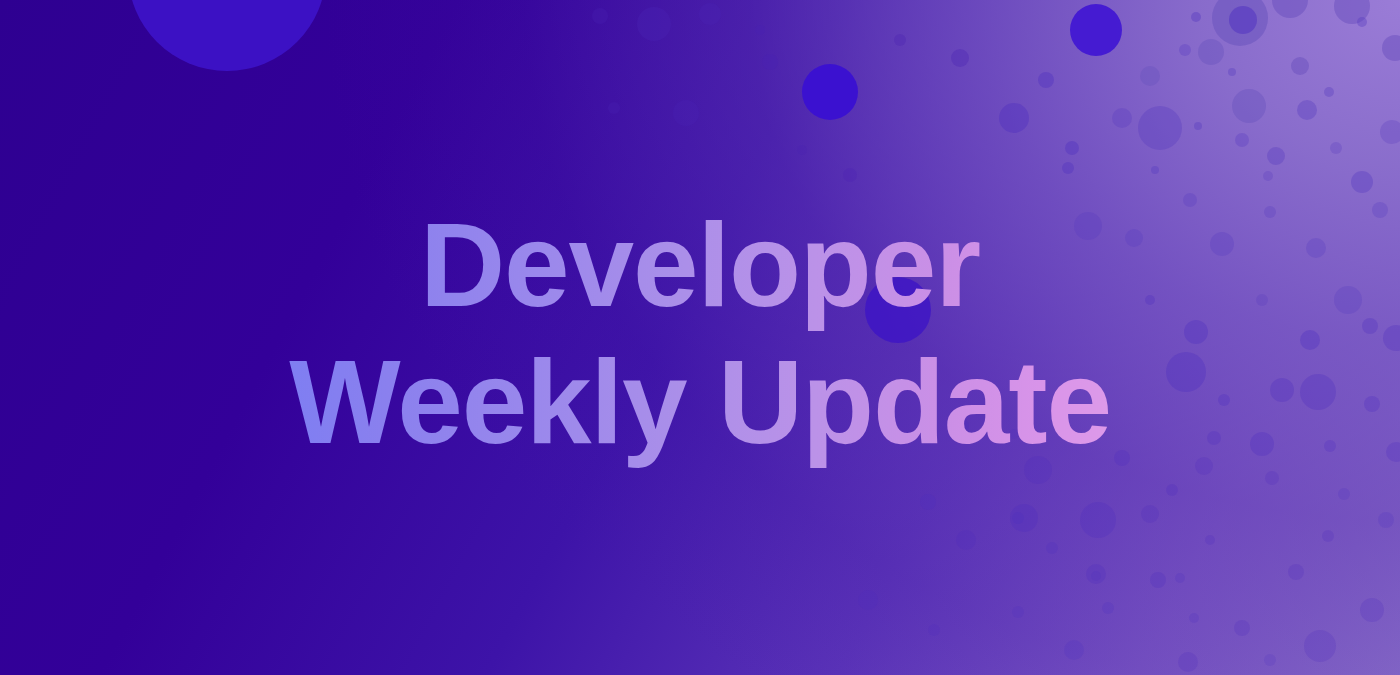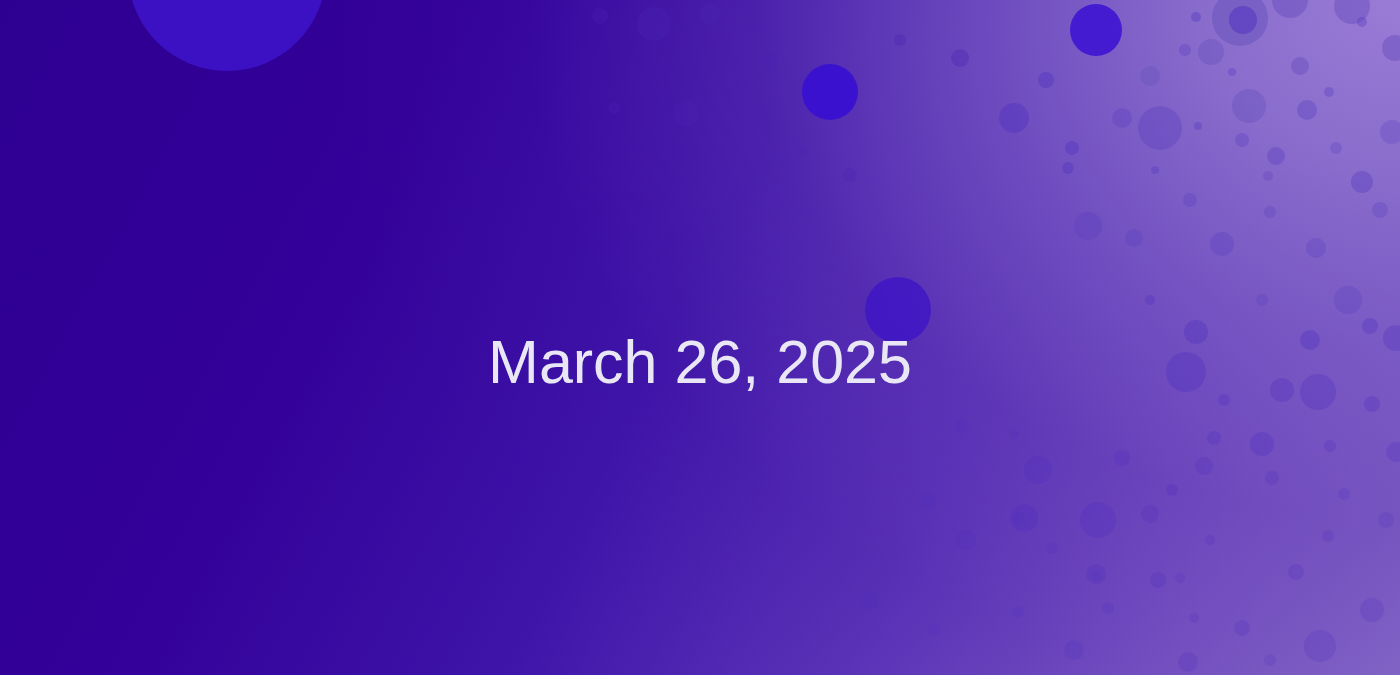--- a/index.html
+++ b/index.html
@@ -177,16 +177,17 @@
       <circle cx="1268" cy="176" r="5" fill="#5a3ec0" opacity="0.28"></circle>
       <circle cx="1336" cy="148" r="6" fill="#5a3ec0" opacity="0.28"></circle>
       <circle cx="1392" cy="132" r="12" fill="#5a3ec0" opacity="0.28"></circle>
       <circle cx="1300" cy="66" r="9" fill="#6148ba" opacity="0.4"></circle>
       <circle cx="760" cy="30" r="5" fill="#4a22b2" opacity="0.3"></circle>
       <circle cx="850" cy="175" r="7" fill="#4a22b2" opacity="0.28"></circle>
       <circle cx="802" cy="150" r="5" fill="#4a22b2" opacity="0.26"></circle>
     </svg>
 
   <div id="content">
-    <div id="date">March 26, 2025</div>
+    <h1 id="title">Developer
+Weekly Update</h1>
   </div>
 
 </div>
 
 </body></html>

